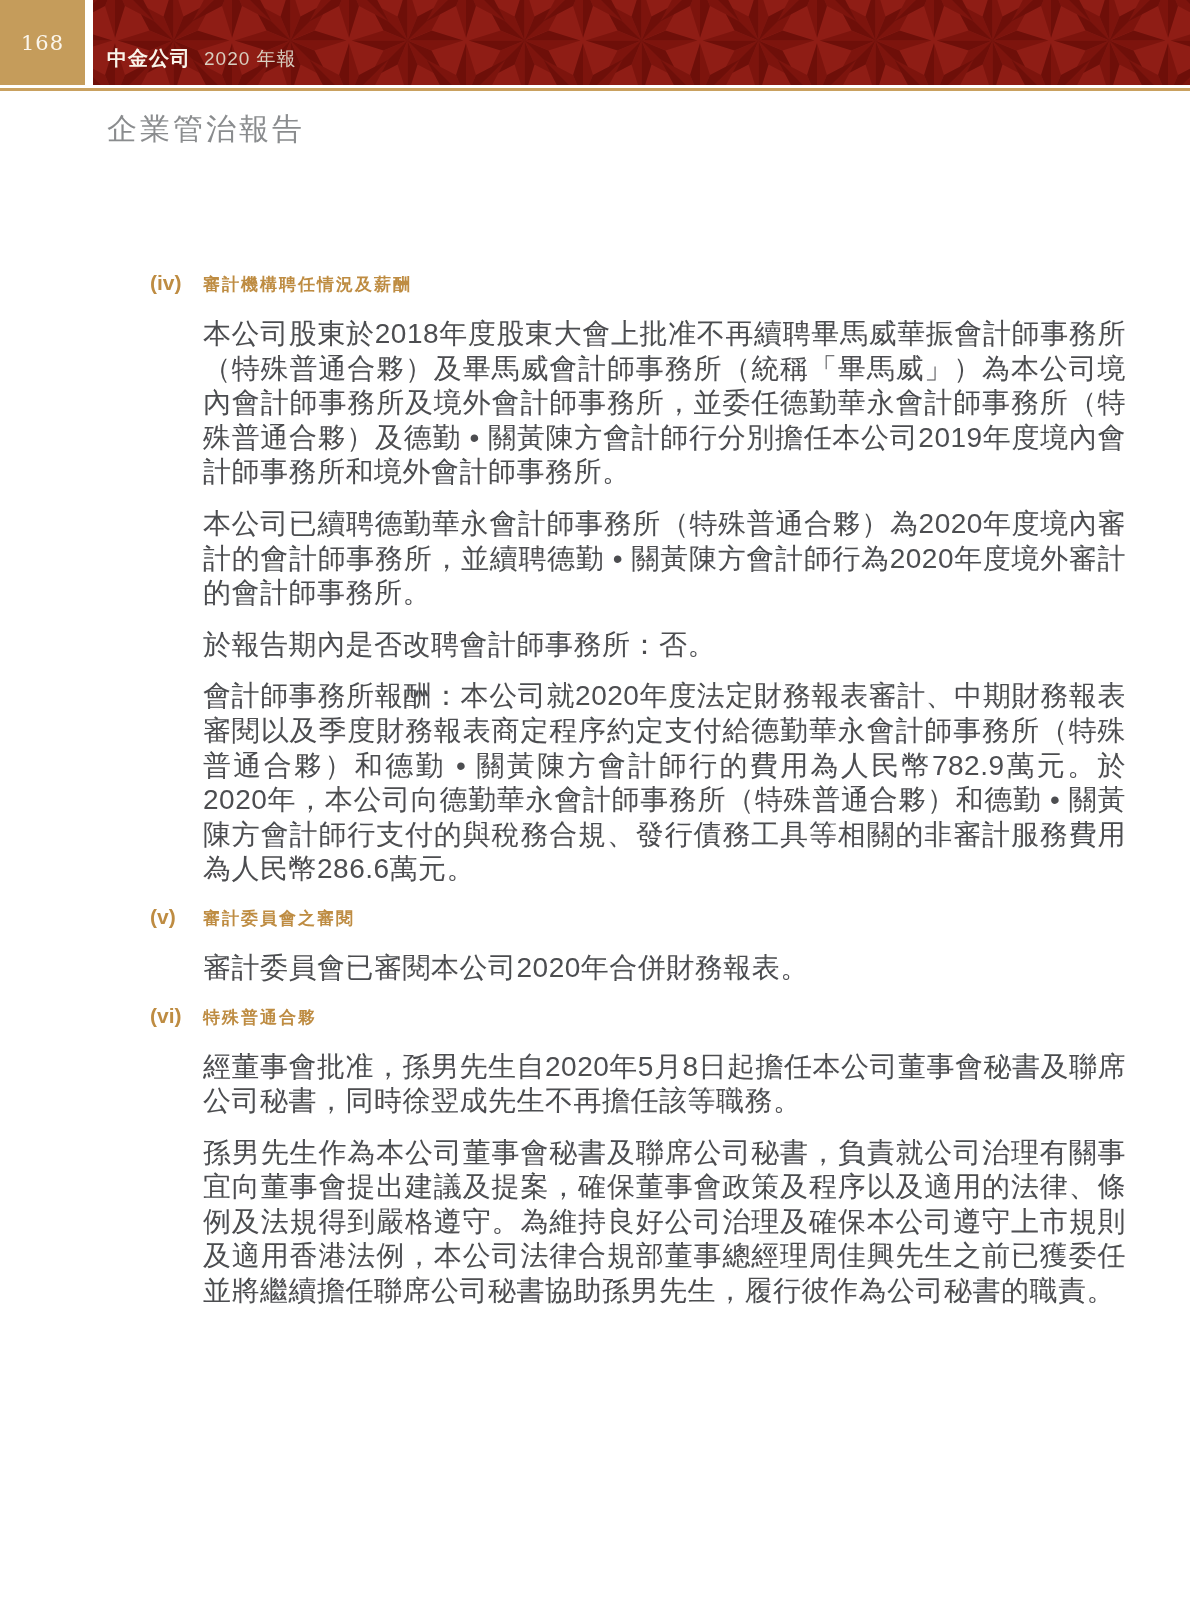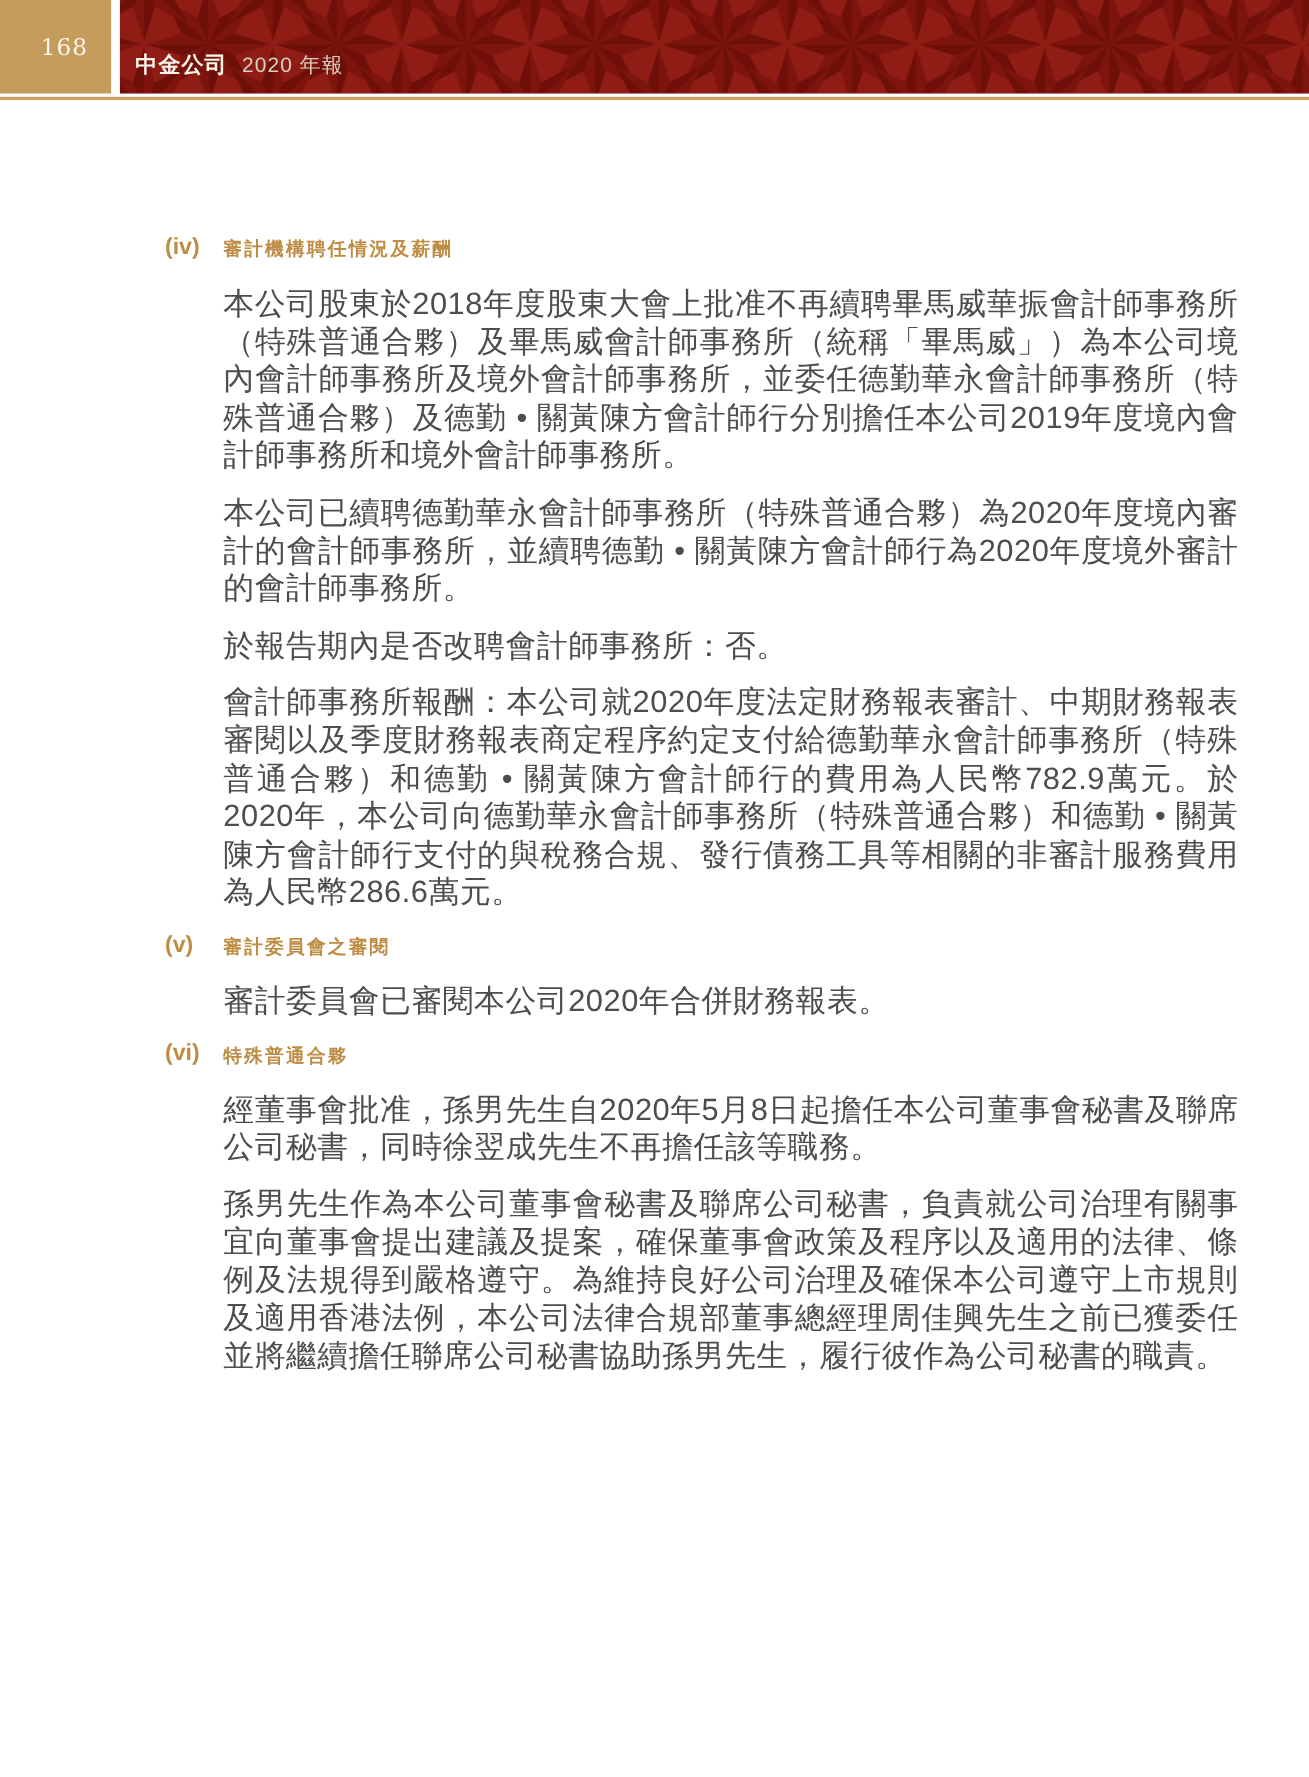--- a/index.html
+++ b/index.html
@@ -10,21 +10,20 @@
     font-family:"Liberation Sans",sans-serif;
     overflow:hidden;
   }
   
   .page-header{display:flex;height:85px;}
   .page-num-block{
     width:85px;height:85px;flex:0 0 85px;
     background:#C59C5B;
     display:flex;align-items:center;justify-content:center;
     margin-right:8px;
-    padding-left:16px;
   }
   .page-num{
     font-family:"DejaVu Serif",serif;
     font-size:21px;color:#FBF6EC;letter-spacing:1px;
   }
   .banner{
     position:relative;flex:1;height:85px;
     background:#8F1D15;overflow:hidden;
   }
   .banner-bg{position:absolute;top:0;left:0;width:100%;height:100%;display:block;}
@@ -103,20 +102,21 @@
       </svg>
       <div class="banner-text">
         <span class="brand">中金公司</span>
         <span class="year">2020 年報</span>
       </div>
     </div>
   </header>
 
   <div class="gold-rule"></div>
 
+  <h1 class="doc-title">企業管治報告</h1>
 
   <main class="content">
 
     <section class="section">
       <div class="sec-head">
         <span class="sec-num">(iv)</span>
         <h2 class="sec-title">審計機構聘任情況及薪酬</h2>
       </div>
       <p class="para">本公司股東於2018年度股東大會上批准不再續聘畢馬威華振會計師事務所（特殊普通合夥）及畢馬威會計師事務所（統稱「畢馬威」）為本公司境內會計師事務所及境外會計師事務所，並委任德勤華永會計師事務所（特殊普通合夥）及德勤 • 關黃陳方會計師行分別擔任本公司2019年度境內會計師事務所和境外會計師事務所。</p>
       <p class="para">本公司已續聘德勤華永會計師事務所（特殊普通合夥）為2020年度境內審計的會計師事務所，並續聘德勤 • 關黃陳方會計師行為2020年度境外審計的會計師事務所。</p>

